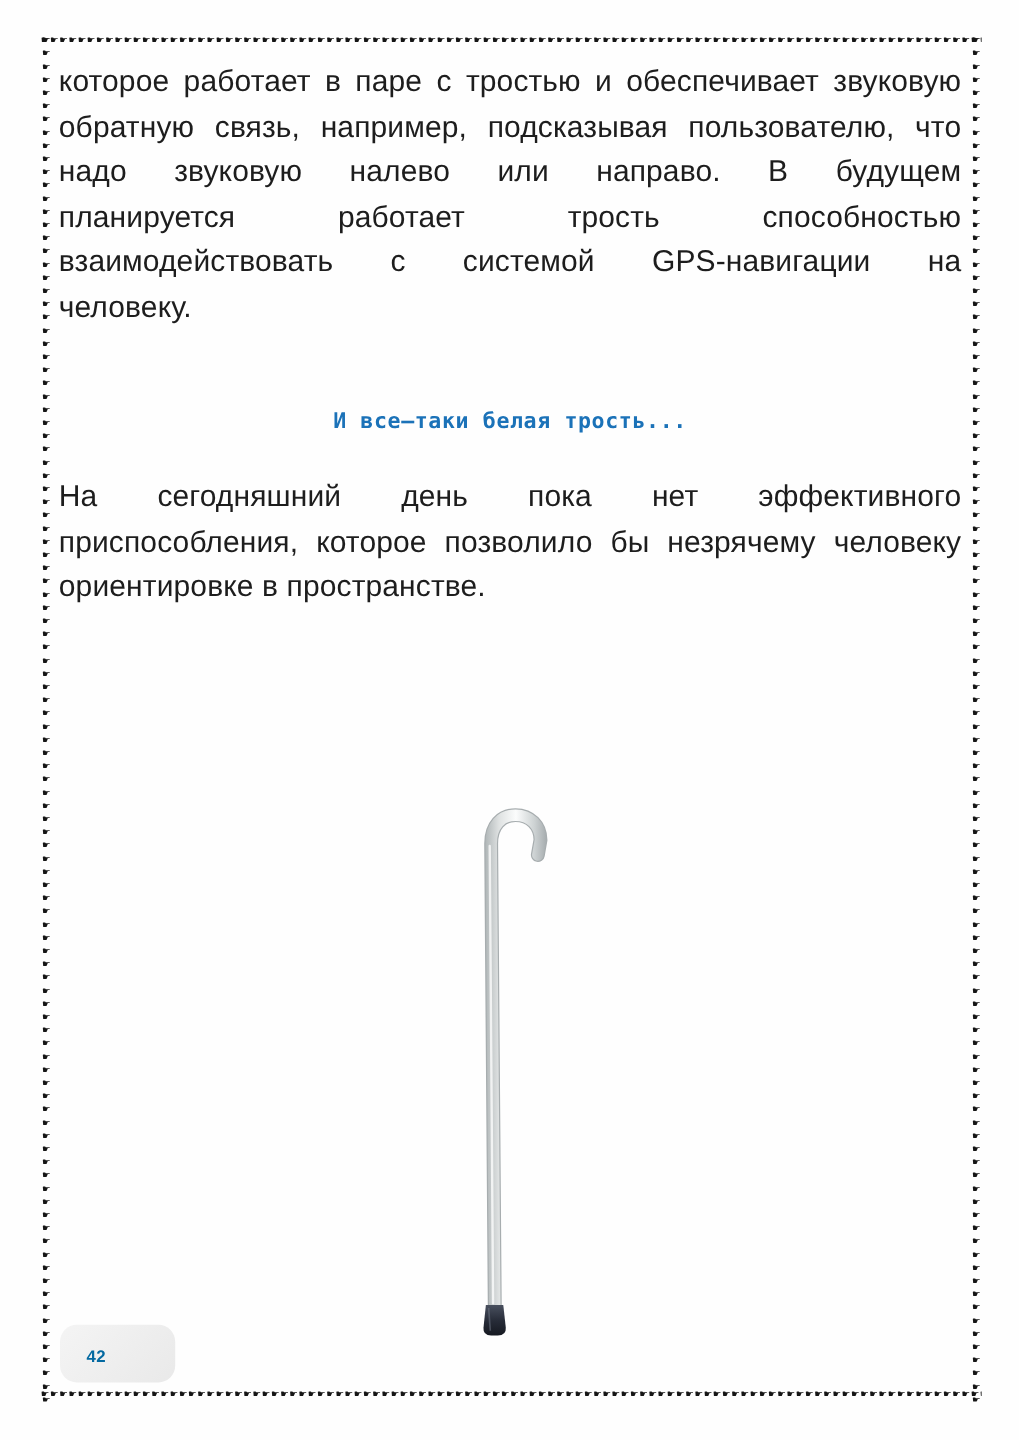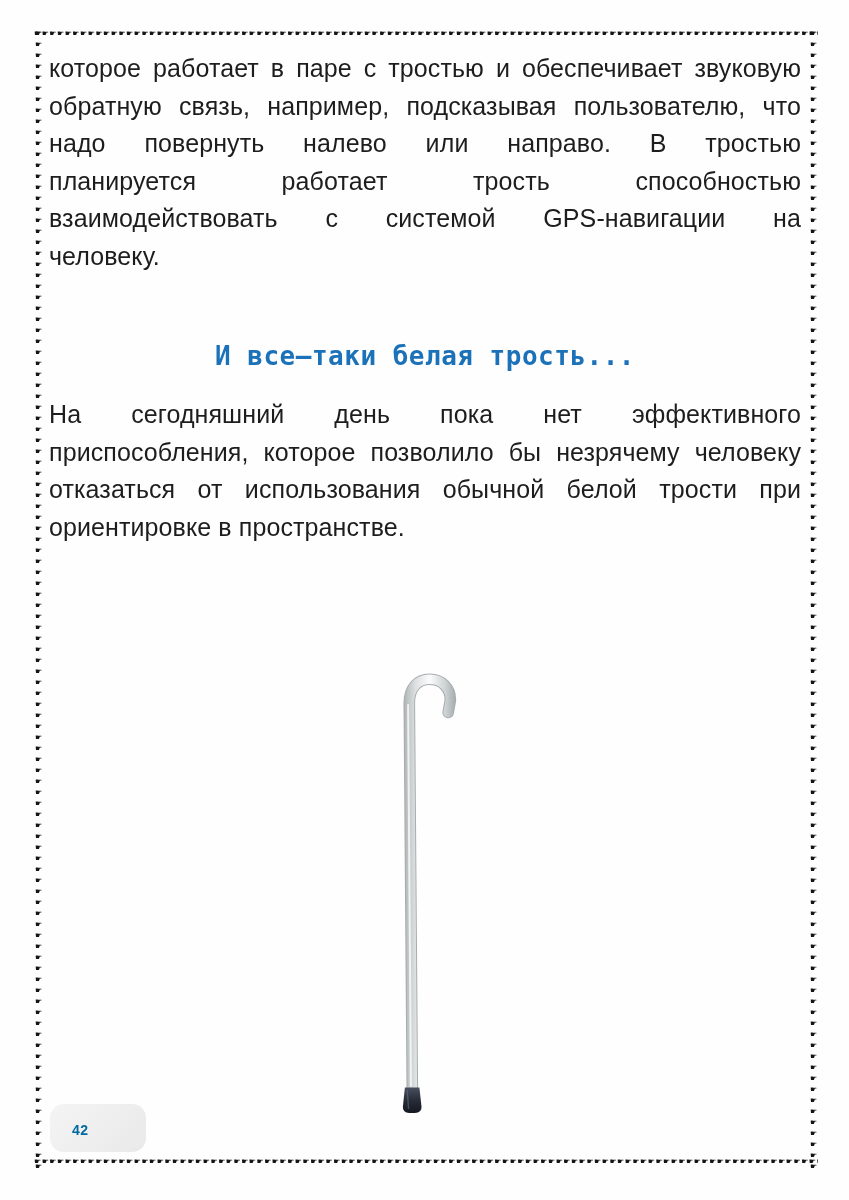--- a/index.html
+++ b/index.html
@@ -30,21 +30,21 @@
   .p2 { top:396px; }
   .tline {
     font-size:25px; line-height:37.6px; text-align:justify;
     color:#1d1d1d; letter-spacing:0.1px;
   }
   .jst { text-align-last:justify; }
 
   .heading {
     position:absolute; left:49px; width:752px; top:341px; text-align:center;
     font-family:"DejaVu Sans Mono","Liberation Mono",monospace;
-    font-weight:bold; font-size:26px; letter-spacing:0.5px;
+    font-weight:bold; font-size:18px; letter-spacing:0.5px;
     color:var(--heading-color,#1b72b8);
   }
 
   
   .cane-svg { position:absolute; left:355px; top:650px; }
 
   
   .pagenum-blob {
     position:absolute; left:50px; top:1104px; width:96px; height:48px;
     background:linear-gradient(135deg,#f4f4f4,#e9e9e9); border-radius:14px;
@@ -60,32 +60,31 @@
 <div class="page">
 
   <div class="border-h b-top">☛☛☛☛☛☛☛☛☛☛☛☛☛☛☛☛☛☛☛☛☛☛☛☛☛☛☛☛☛☛☛☛☛☛☛☛☛☛☛☛☛☛☛☛☛☛☛☛☛☛☛☛☛☛☛☛☛☛☛☛☛☛☛☛☛☛☛☛☛☛☛☛☛☛☛☛☛☛☛☛☛☛☛☛☛☛☛☛☛☛☛☛☛☛☛☛☛☛☛☛☛☛☛☛☛☛☛☛☛☛</div>
   <div class="border-h b-bottom">☛☛☛☛☛☛☛☛☛☛☛☛☛☛☛☛☛☛☛☛☛☛☛☛☛☛☛☛☛☛☛☛☛☛☛☛☛☛☛☛☛☛☛☛☛☛☛☛☛☛☛☛☛☛☛☛☛☛☛☛☛☛☛☛☛☛☛☛☛☛☛☛☛☛☛☛☛☛☛☛☛☛☛☛☛☛☛☛☛☛☛☛☛☛☛☛☛☛☛☛☛☛☛☛☛☛☛☛☛☛</div>
   <div class="border-v b-left">☛☛☛☛☛☛☛☛☛☛☛☛☛☛☛☛☛☛☛☛☛☛☛☛☛☛☛☛☛☛☛☛☛☛☛☛☛☛☛☛☛☛☛☛☛☛☛☛☛☛☛☛☛☛☛☛☛☛☛☛☛☛☛☛☛☛☛☛☛☛☛☛☛☛☛☛☛☛☛☛☛☛☛☛☛☛☛☛☛☛☛☛☛☛☛☛☛☛☛☛☛☛☛☛☛☛☛☛☛☛</div>
   <div class="border-v b-right">☛☛☛☛☛☛☛☛☛☛☛☛☛☛☛☛☛☛☛☛☛☛☛☛☛☛☛☛☛☛☛☛☛☛☛☛☛☛☛☛☛☛☛☛☛☛☛☛☛☛☛☛☛☛☛☛☛☛☛☛☛☛☛☛☛☛☛☛☛☛☛☛☛☛☛☛☛☛☛☛☛☛☛☛☛☛☛☛☛☛☛☛☛☛☛☛☛☛☛☛☛☛☛☛☛☛☛☛☛☛</div>
 
   <div class="text-block p1">
       <div class="tline jst">которое работает в паре с тростью и обеспечивает звуковую</div>
       <div class="tline jst">обратную связь, например, подсказывая пользователю, что</div>
-      <div class="tline jst">надо повернуть налево или направо. В тростью</div>
+      <div class="tline jst">надо звуковую налево или направо. В будущем</div>
       <div class="tline jst">планируется работает трость способностью</div>
       <div class="tline jst">взаимодействовать с системой GPS-навигации на</div>
       <div class="tline">человеку.</div>
     </div>
 
   <div class="heading">И все–таки белая трость...</div>
 
   <div class="text-block p2">
       <div class="tline jst">На сегодняшний день пока нет эффективного</div>
       <div class="tline jst">приспособления, которое позволило бы незрячему человеку</div>
-      <div class="tline jst">отказаться от использования обычной белой трости при</div>
       <div class="tline">ориентировке в пространстве.</div>
     </div>
 
   <svg class="cane-svg" width="140" height="480" viewBox="355 650 140 480" aria-hidden="true">
     <defs>
       <linearGradient id="caneBody" x1="398" y1="0" x2="462" y2="0" gradientUnits="userSpaceOnUse">
         <stop offset="0" stop-color="#969ea0"></stop>
         <stop offset="0.28" stop-color="#dfe2e2"></stop>
         <stop offset="0.5" stop-color="#fbfcfc"></stop>
         <stop offset="0.74" stop-color="#cdd2d3"></stop>

